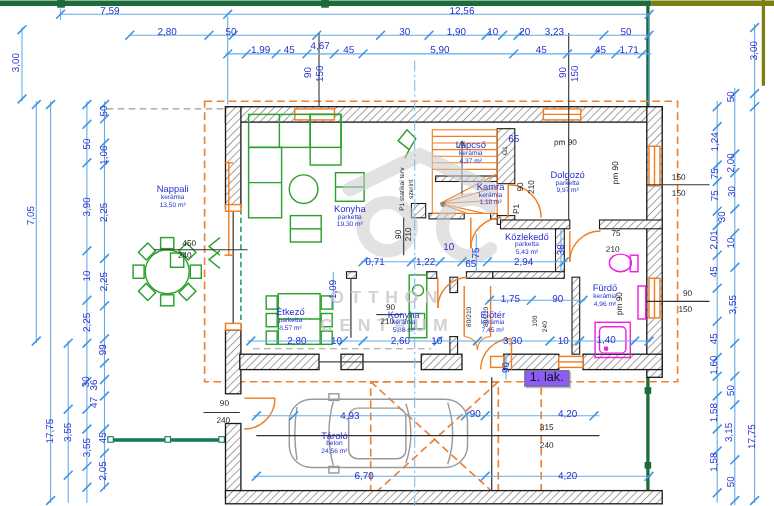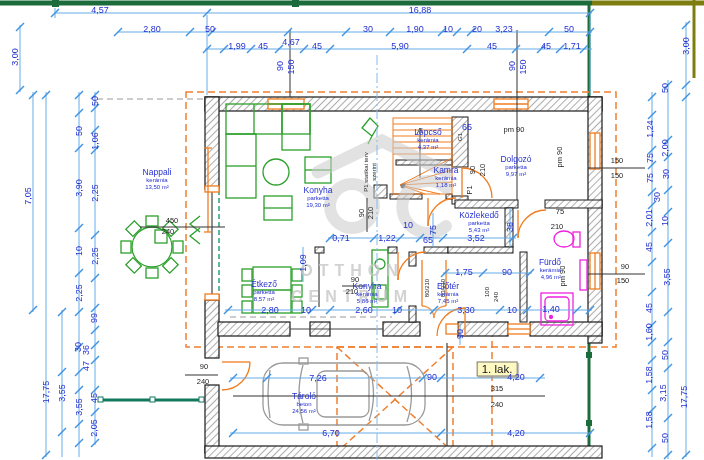--- a/index.html
+++ b/index.html
@@ -9,22 +9,22 @@
   #labels{position:absolute;left:0;top:0;width:704px;height:460px;pointer-events:none;}
   .lbl{position:absolute;white-space:nowrap;font-size:9px;color:#2531cf;line-height:1;
        transform:translate(-50%,-50%);}
   .lbl.r{transform:translate(-50%,-50%) rotate(-90deg);}
   .lbl.k{color:#222;font-size:7.5px;}
   .lbl.s{font-size:6px;}
   .room{position:absolute;transform:translate(-50%,-50%);text-align:center;color:#2531cf;
         line-height:1.1;white-space:nowrap;}
   .room .nm{font-size:8.5px;display:block;}
   .room .sub{font-size:6px;display:block;}
-  #unit-label{position:absolute;left:497px;top:369px;transform:translate(-50%,-50%);
-        font-size:11.5px;color:#111;background:#fef9c3;border:1.3px solid #777;
+  #unit-label{position:absolute;left:497px;top:344px;transform:translate(-50%,-50%);
+        font-size:11.5px;color:#111;background:#8b5cf6;border:1.3px solid #777;
         padding:0 4px 1px 4px;box-shadow:1.5px 1.5px 0 rgba(150,150,150,.6);}
   .wm-text{position:absolute;transform:translate(-50%,-50%);color:#c7c7c7;font-weight:bold;
         font-size:16px;letter-spacing:6px;opacity:.8;}
 </style>
 </head>
 <body>
 
 <div id="stage">
 
 <svg id="drawing" width="704" height="460" viewBox="0 0 704 460">
@@ -379,22 +379,22 @@
     <use href="#tk" x="686" y="455"></use>
   </g>
 
   <line x1="377" y1="55" x2="377" y2="460" stroke="#85bbe8" stroke-width="1" stroke-dasharray="10 3 2 3"></line>
 </svg>
 
 <div id="labels">
   <div class="wm-text" style="left:352px;top:271px;">OTTHON</div>
   <div class="wm-text" style="left:352px;top:297px;">CENTRUM</div>
   <div id="unit-label">1. lak.</div>
-<span class="lbl" style="left: 100px; top: 10px;">4,57</span>
-      <span class="lbl" style="left: 420px; top: 10px;">16,88</span>
+<span class="lbl" style="left: 100px; top: 10px;">7,59</span>
+      <span class="lbl" style="left: 420px; top: 10px;">12,56</span>
       <span class="lbl" style="left: 152px; top: 29px;">2,80</span>
       <span class="lbl" style="left: 210px; top: 29px;">50</span>
       <span class="lbl" style="left: 291px; top: 29px; margin-top: 13px;">4,67</span>
       <span class="lbl" style="left: 368px; top: 29px;">30</span>
       <span class="lbl" style="left: 415px; top: 29px;">1,90</span>
       <span class="lbl" style="left: 448px; top: 29px;">10</span>
       <span class="lbl" style="left: 477px; top: 29px;">20</span>
       <span class="lbl" style="left: 504px; top: 29px;">3,23</span>
       <span class="lbl" style="left: 569px; top: 29px;">50</span>
       <span class="lbl" style="left: 237px; top: 46px;">1,99</span>
@@ -445,31 +445,31 @@
       <span class="lbl r" style="left: 665px; top: 355px;">50</span>
       <span class="lbl r" style="left: 649px; top: 375px;">1,58</span>
       <span class="lbl r" style="left: 663px; top: 393px;">3,15</span>
       <span class="lbl r" style="left: 649px; top: 420px;">1,58</span>
       <span class="lbl r" style="left: 665px; top: 438px;">50</span>
       <span class="lbl" style="left: 467px; top: 127px;">65</span>
       <span class="lbl" style="left: 341px; top: 238px;">0,71</span>
       <span class="lbl" style="left: 387px; top: 238px;">1,22</span>
       <span class="lbl" style="left: 408px; top: 225px;">10</span>
       <span class="lbl" style="left: 428px; top: 240px;">65</span>
-      <span class="lbl" style="left: 476px; top: 238px;">3,52</span>
+      <span class="lbl" style="left: 476px; top: 238px;">2,94</span>
       <span class="lbl" style="left: 464px; top: 272px;">1,75</span>
       <span class="lbl" style="left: 507px; top: 272px;">90</span>
       <span class="lbl" style="left: 270px; top: 310px;">2,80</span>
       <span class="lbl" style="left: 306px; top: 310px;">10</span>
       <span class="lbl" style="left: 364px; top: 310px;">2,60</span>
       <span class="lbl" style="left: 397px; top: 310px;">10</span>
       <span class="lbl" style="left: 466px; top: 310px;">3,30</span>
       <span class="lbl" style="left: 512px; top: 310px;">10</span>
       <span class="lbl" style="left: 551px; top: 309px;">1,40</span>
-      <span class="lbl" style="left: 318px; top: 378px;">7,26</span>
+      <span class="lbl" style="left: 318px; top: 378px;">4,93</span>
       <span class="lbl" style="left: 432px; top: 377px;">90</span>
       <span class="lbl" style="left: 516px; top: 377px;">4,20</span>
       <span class="lbl" style="left: 331px; top: 433px;">6,70</span>
       <span class="lbl" style="left: 516px; top: 433px;">4,20</span>
       <span class="lbl r" style="left: 303px; top: 263px;">1,09</span>
       <span class="lbl r" style="left: 510px; top: 227px;">38</span>
       <span class="lbl r" style="left: 433px; top: 230px;">75</span>
       <span class="lbl r" style="left: 460px; top: 334px;">90</span>
       <span class="lbl k" style="left: 514px; top: 130px;">pm 90</span>
       <span class="lbl r k" style="left: 560px; top: 157px;">pm 90</span>
@@ -523,21 +523,21 @@
       <div class="room" style="left: 516px; top: 166px;">
         <span class="nm">Dolgozó</span>
         <span class="sub">parketta</span>
         <span class="sub">9,97 m²</span>
       </div>
       <div class="room" style="left: 479px; top: 222px;">
         <span class="nm">Közlekedő</span>
         <span class="sub">parketta</span>
         <span class="sub">5,43 m²</span>
       </div>
-      <div class="room" style="left: 550px; top: 269px; text-align: right;">
+      <div class="room" style="left: 550px; top: 269px;">
         <span class="nm">Fürdő</span>
         <span class="sub">kerámia</span>
         <span class="sub">4,96 m²</span>
       </div>
       <div class="room" style="left: 448px; top: 293px;">
         <span class="nm">Előtér</span>
         <span class="sub">kerámia</span>
         <span class="sub">7,45 m²</span>
       </div>
       <div class="room" style="left: 367px; top: 293px;">

